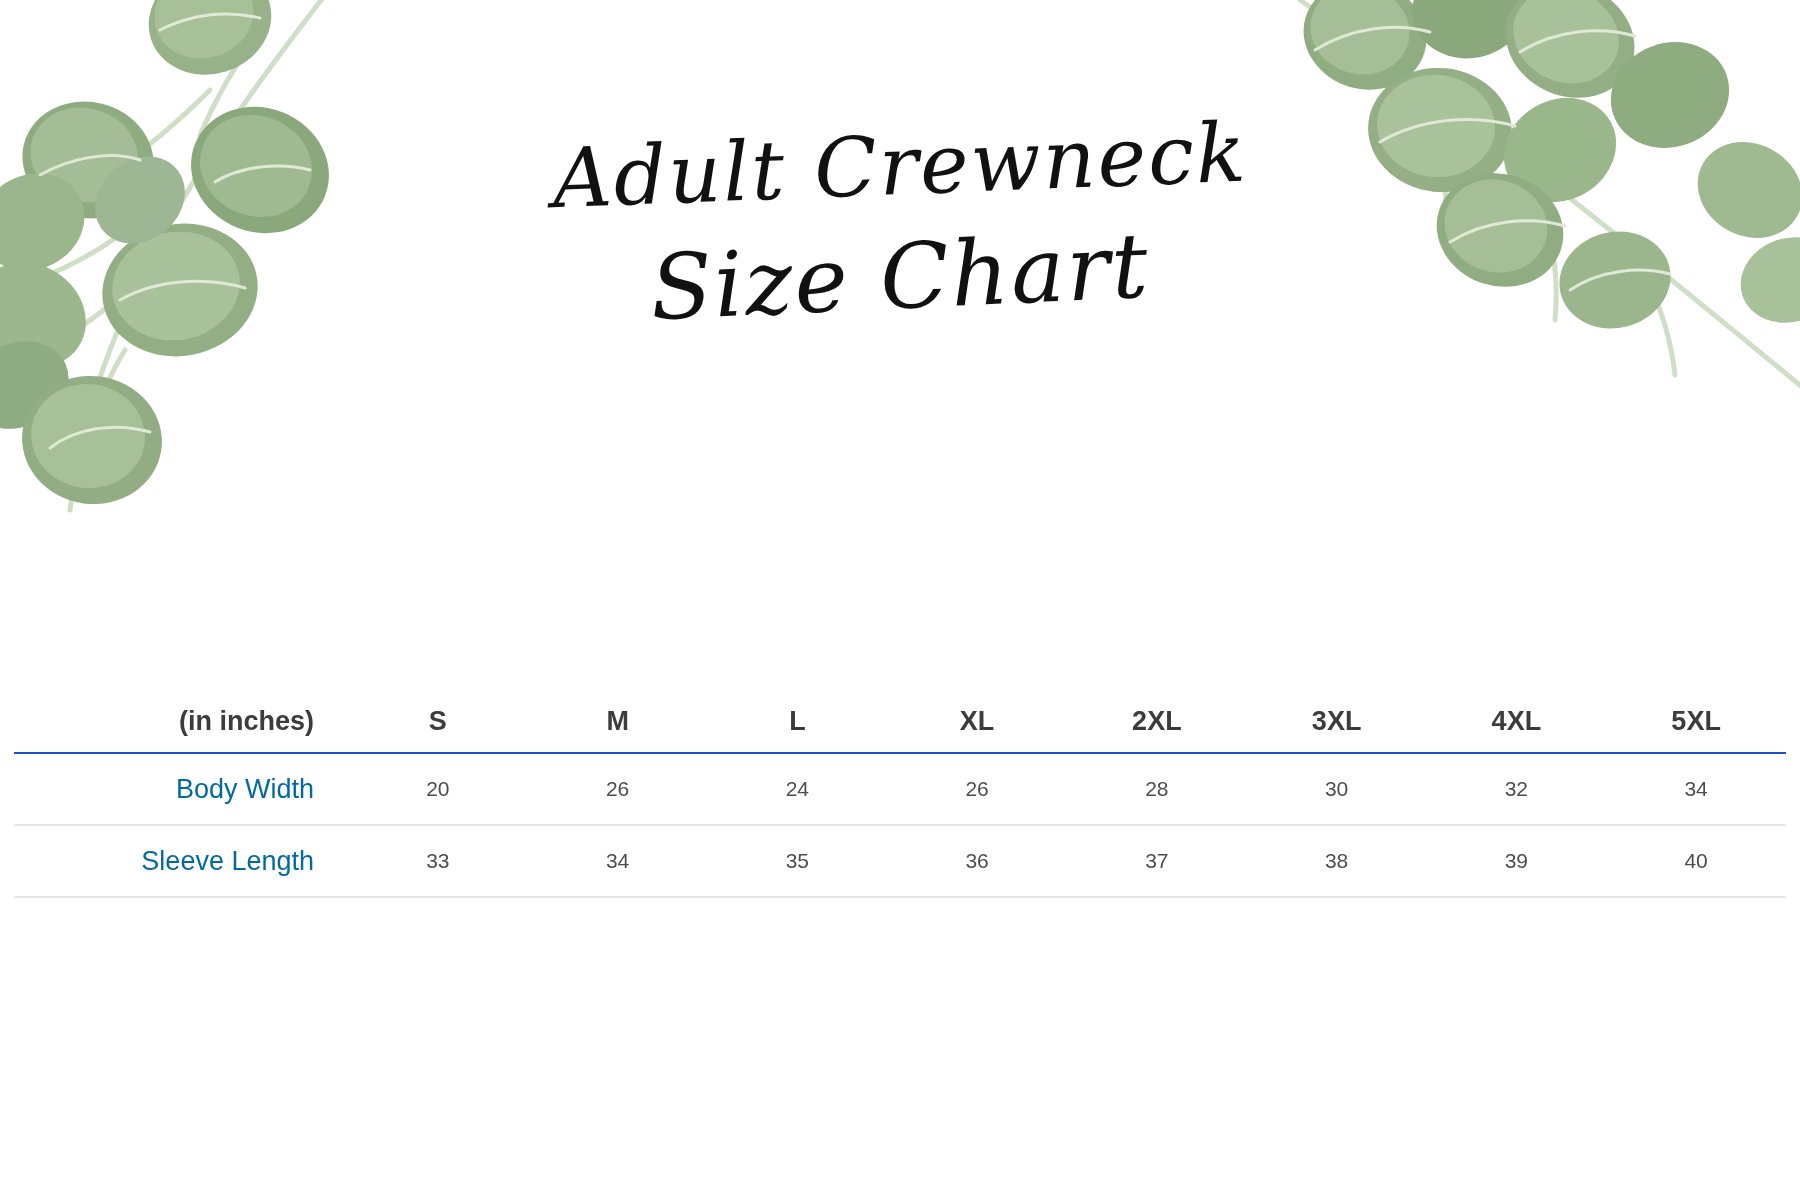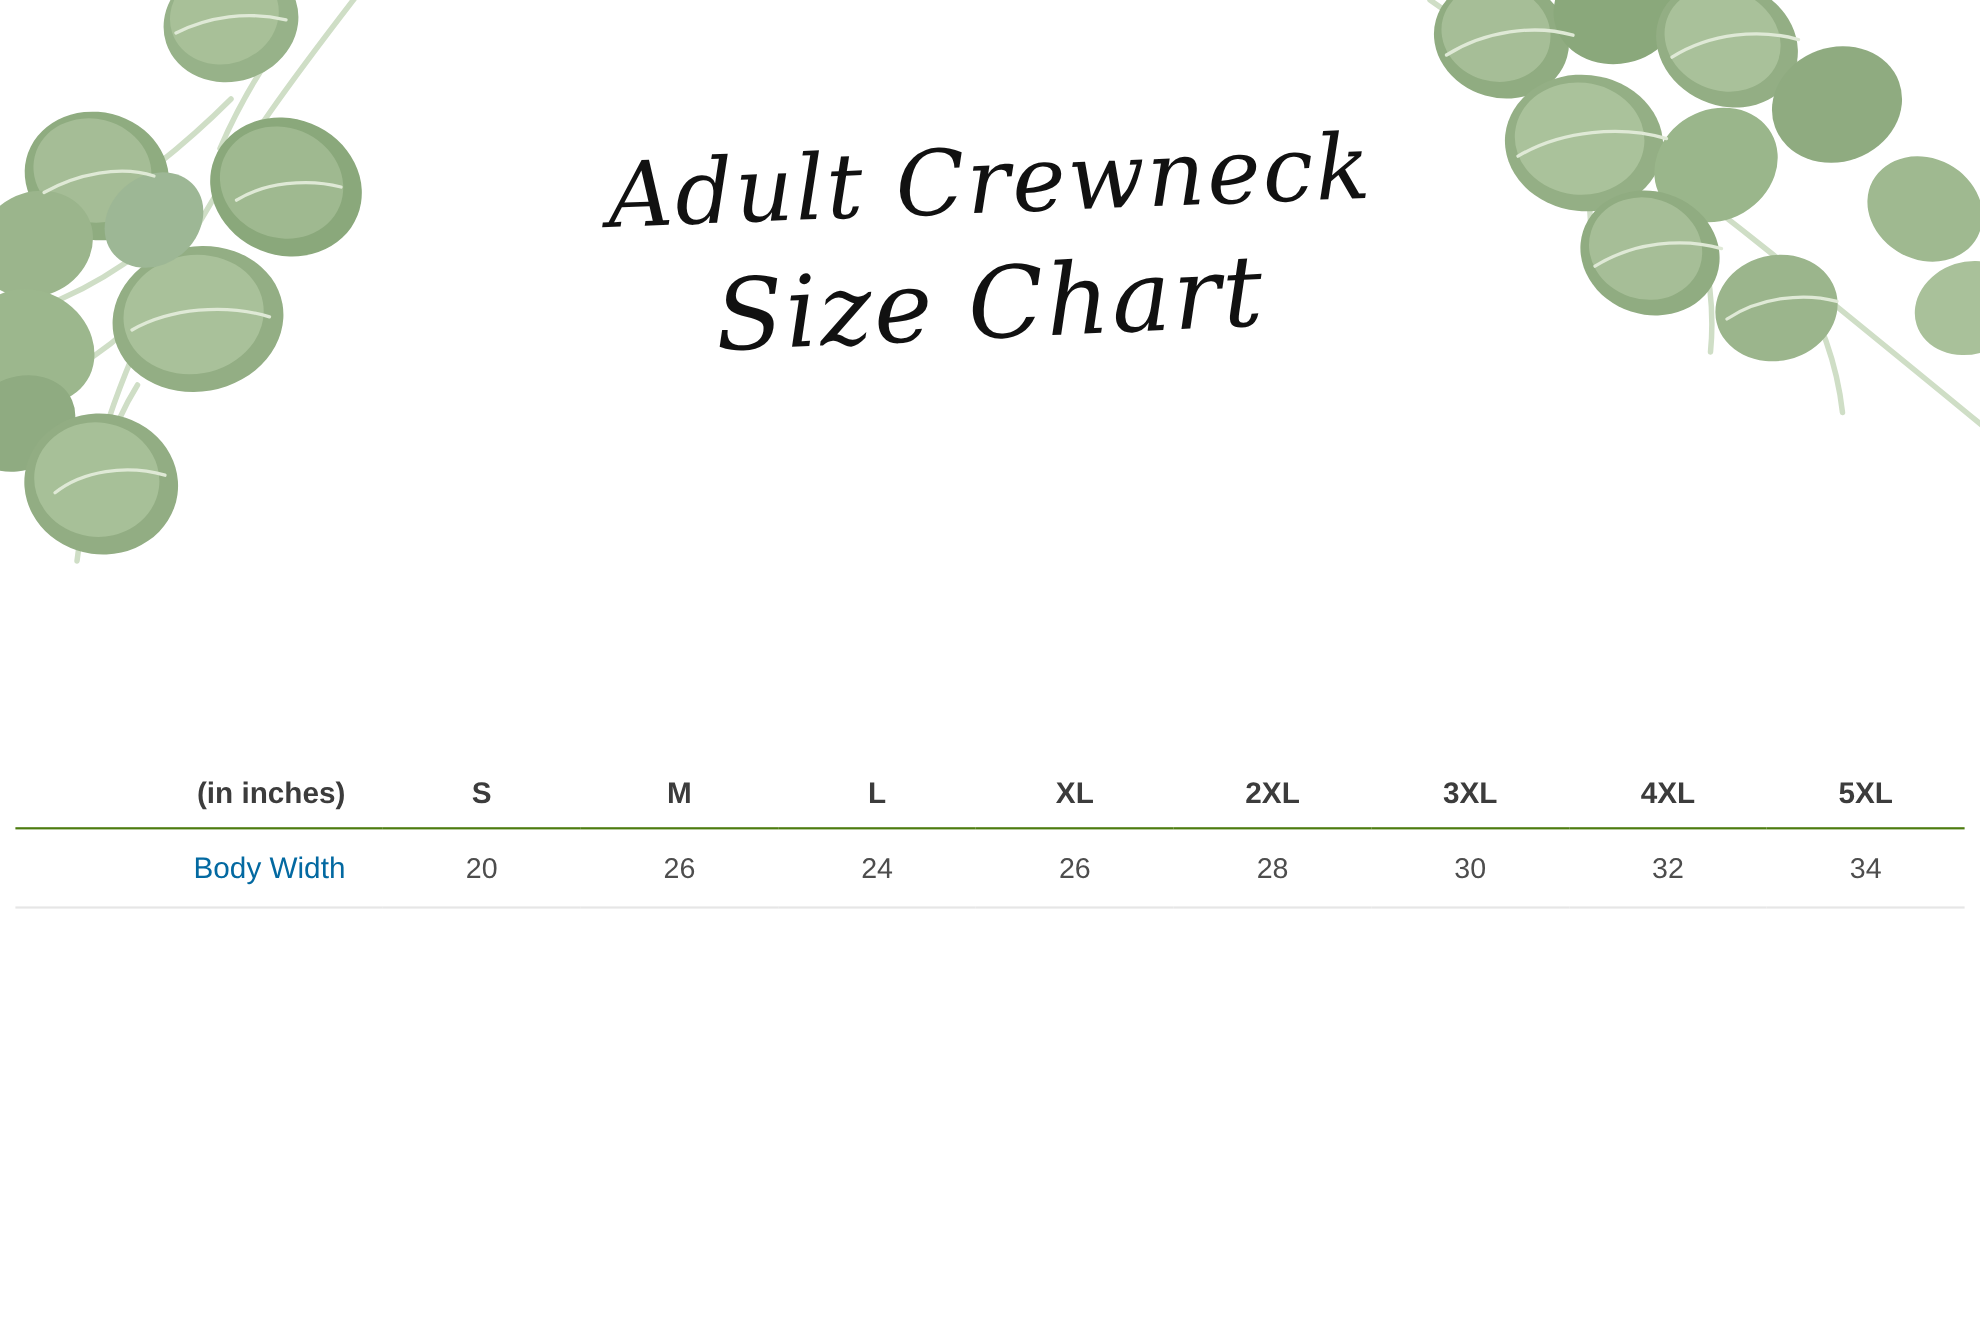--- a/index.html
+++ b/index.html
@@ -68,21 +68,21 @@
     width: 1772px;
   }
   table.size-chart {
     width: 100%;
     border-collapse: collapse;
     table-layout: fixed;
   }
   table.size-chart th,
   table.size-chart td {
     text-align: center;
-    font-size: 26px;
+    font-size: 21px;
     color: #4d4d4d;
     padding: 0;
     height: 70px;
     vertical-align: middle;
   }
   table.size-chart th {
     font-weight: bold;
     color: #3c3c3c;
     font-size: 27px;
     height: 62px;
@@ -92,21 +92,21 @@
     text-align: right;
     padding-right: 34px;
     width: 300px;
   }
   table.size-chart td.row-label {
     font-weight: normal;
     font-size: 27px;
     color: #0369a1;
   }
   table.size-chart thead tr {
-    border-bottom: 2px solid #4d7c0f;
+    border-bottom: 2px solid #1d4ed8;
   }
   table.size-chart tbody tr {
     border-bottom: 2px solid #e6e6e6;
   }
 </style>
 </head>
 <body>
 
 <svg class="botanical bot-left" viewBox="0 0 480 640" xmlns="http://www.w3.org/2000/svg" aria-hidden="true">
   <g stroke="#cfdec6" stroke-width="5" fill="none" stroke-linecap="round">
@@ -201,15 +201,26 @@
         <td class="row-label">Body Width</td>
         <td>20</td>
         <td>26</td>
         <td>24</td>
         <td>26</td>
         <td>28</td>
         <td>30</td>
         <td>32</td>
         <td>34</td>
       </tr>
+      <tr>
+        <td class="row-label">Sleeve Length</td>
+        <td>33</td>
+        <td>34</td>
+        <td>35</td>
+        <td>36</td>
+        <td>37</td>
+        <td>38</td>
+        <td>39</td>
+        <td>40</td>
+      </tr>
     </tbody>
   </table>
 </div>
 
 </body></html>

